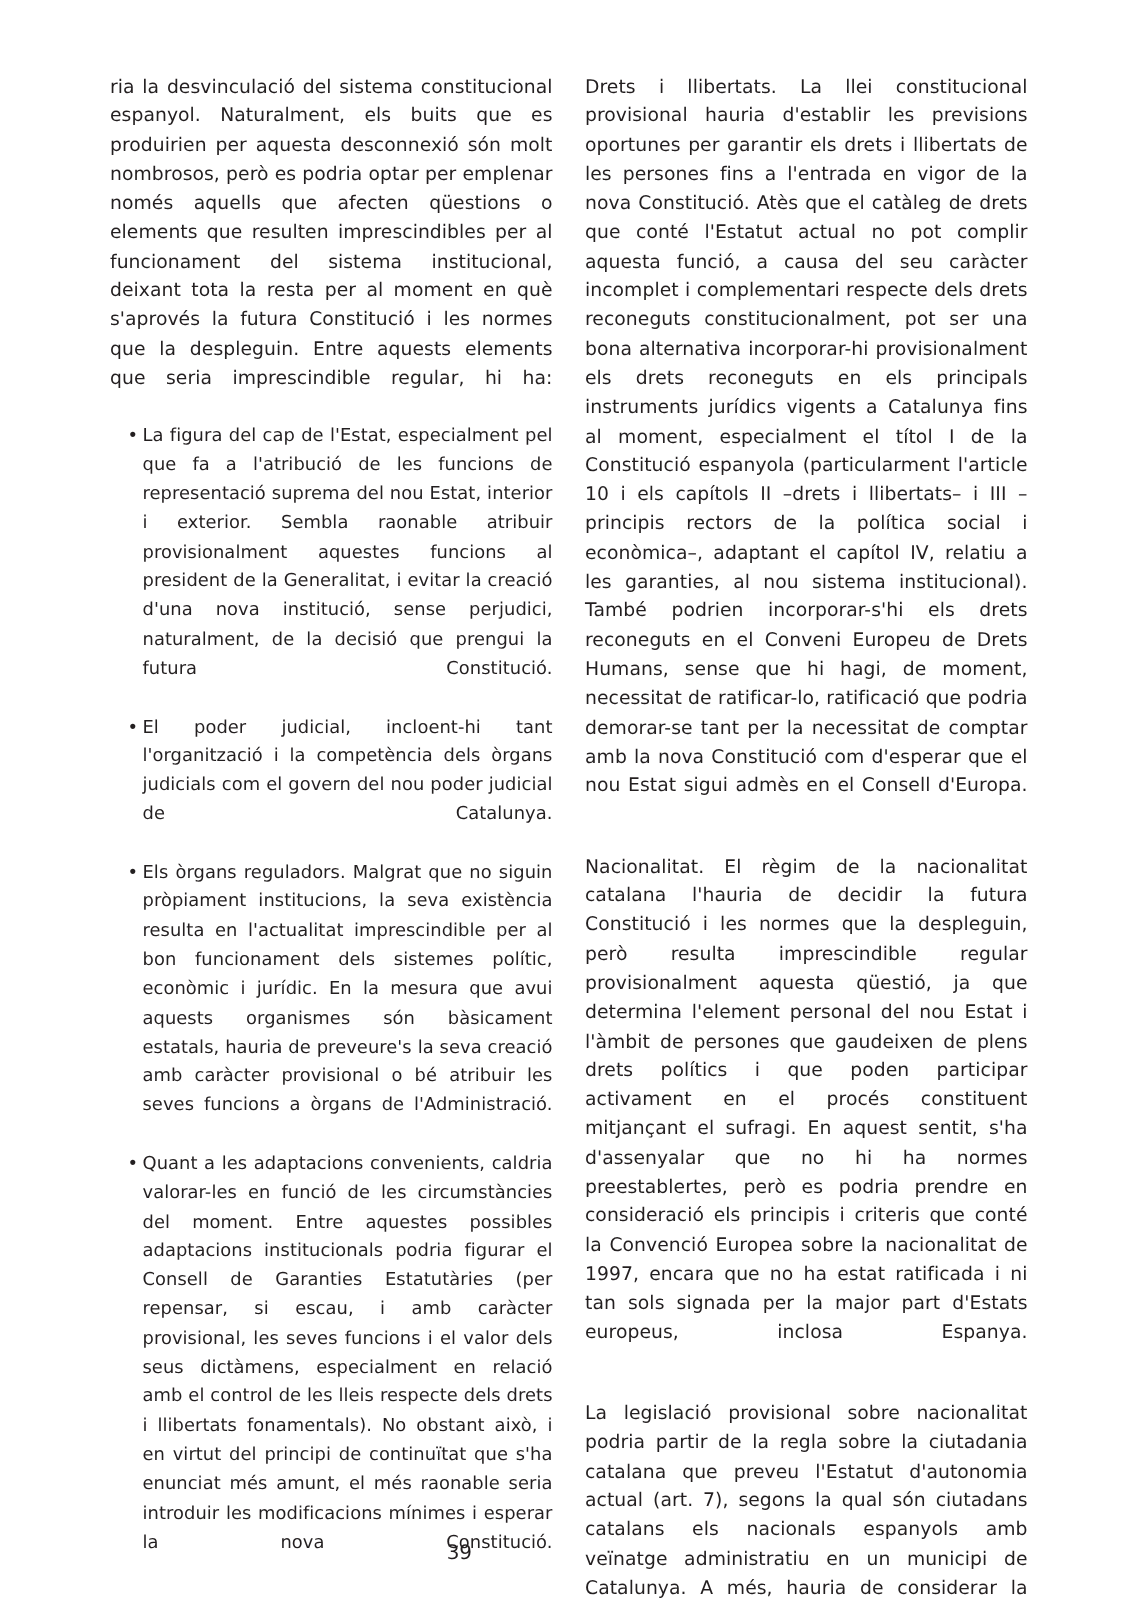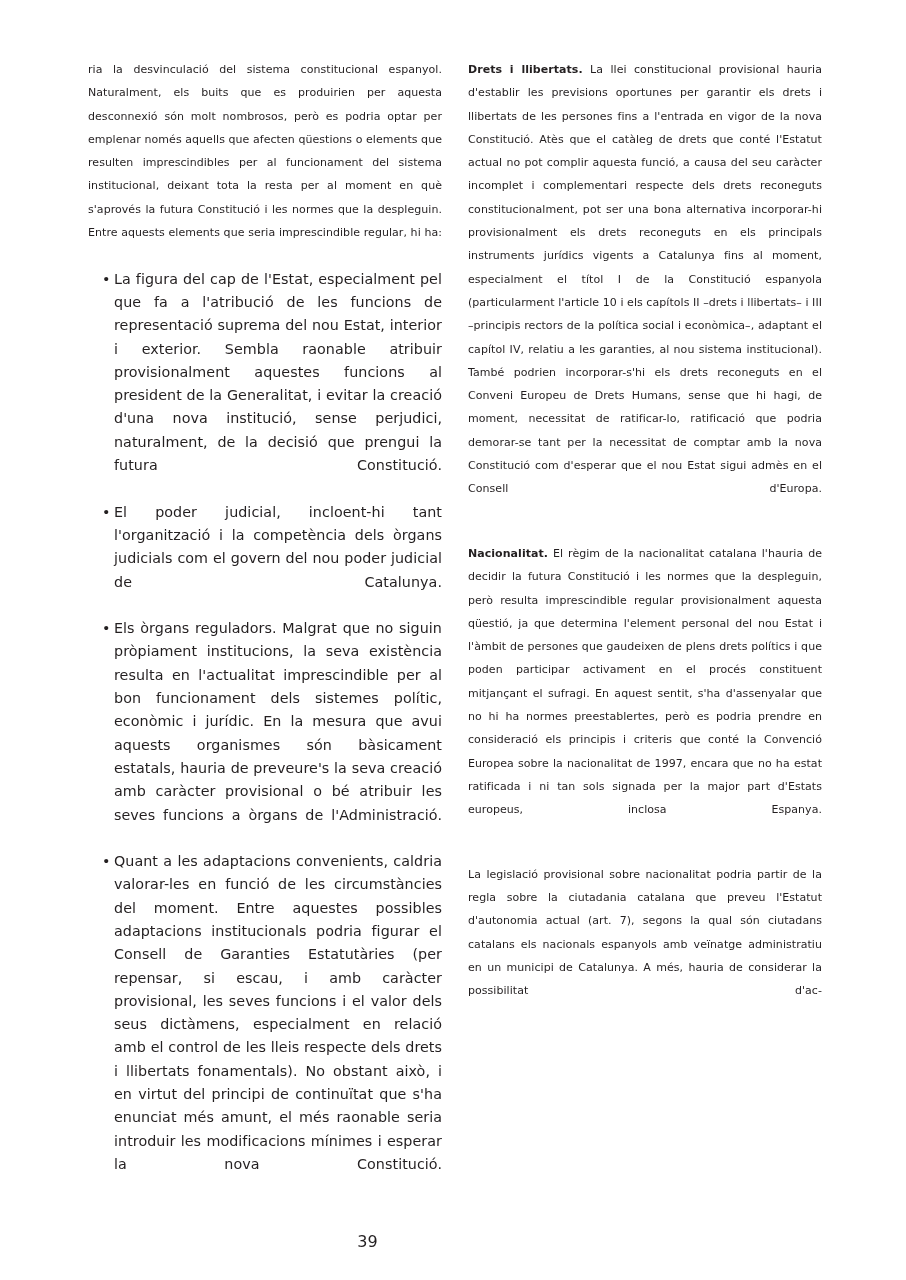--- a/index.html
+++ b/index.html
@@ -24,21 +24,21 @@
     height: 1110px;
     display: flex;
     gap: 26px;
   }
   .col {
     width: 354px;
     flex: 0 0 354px;
   }
   p {
     margin: 0;
-    font-size: 11px;
+    font-size: 15px;
     line-height: 23.3px;
     text-align: justify;
     text-justify: inter-word;
     letter-spacing: 0.05px;
     -webkit-hyphens: none;
     hyphens: none;
   }
   p.gap {
     margin-top: 18px;
   }
@@ -74,21 +74,21 @@
   ul.bullets > li .li-text {
     display: block;
     text-align: justify;
   }
   ul.bullets > li .li-text::after {
     content: "";
     display: inline-block;
     width: 100%;
   }
   .runhead {
-    font-weight: bold;
+    font-weight: normal;
   }
   .pagenum {
     position: absolute;
     left: 0;
     top: 1196px;
     width: 735px;
     text-align: center;
     font-size: 16px;
     color: #231f20;
     font-family: "DejaVu Sans", sans-serif;

